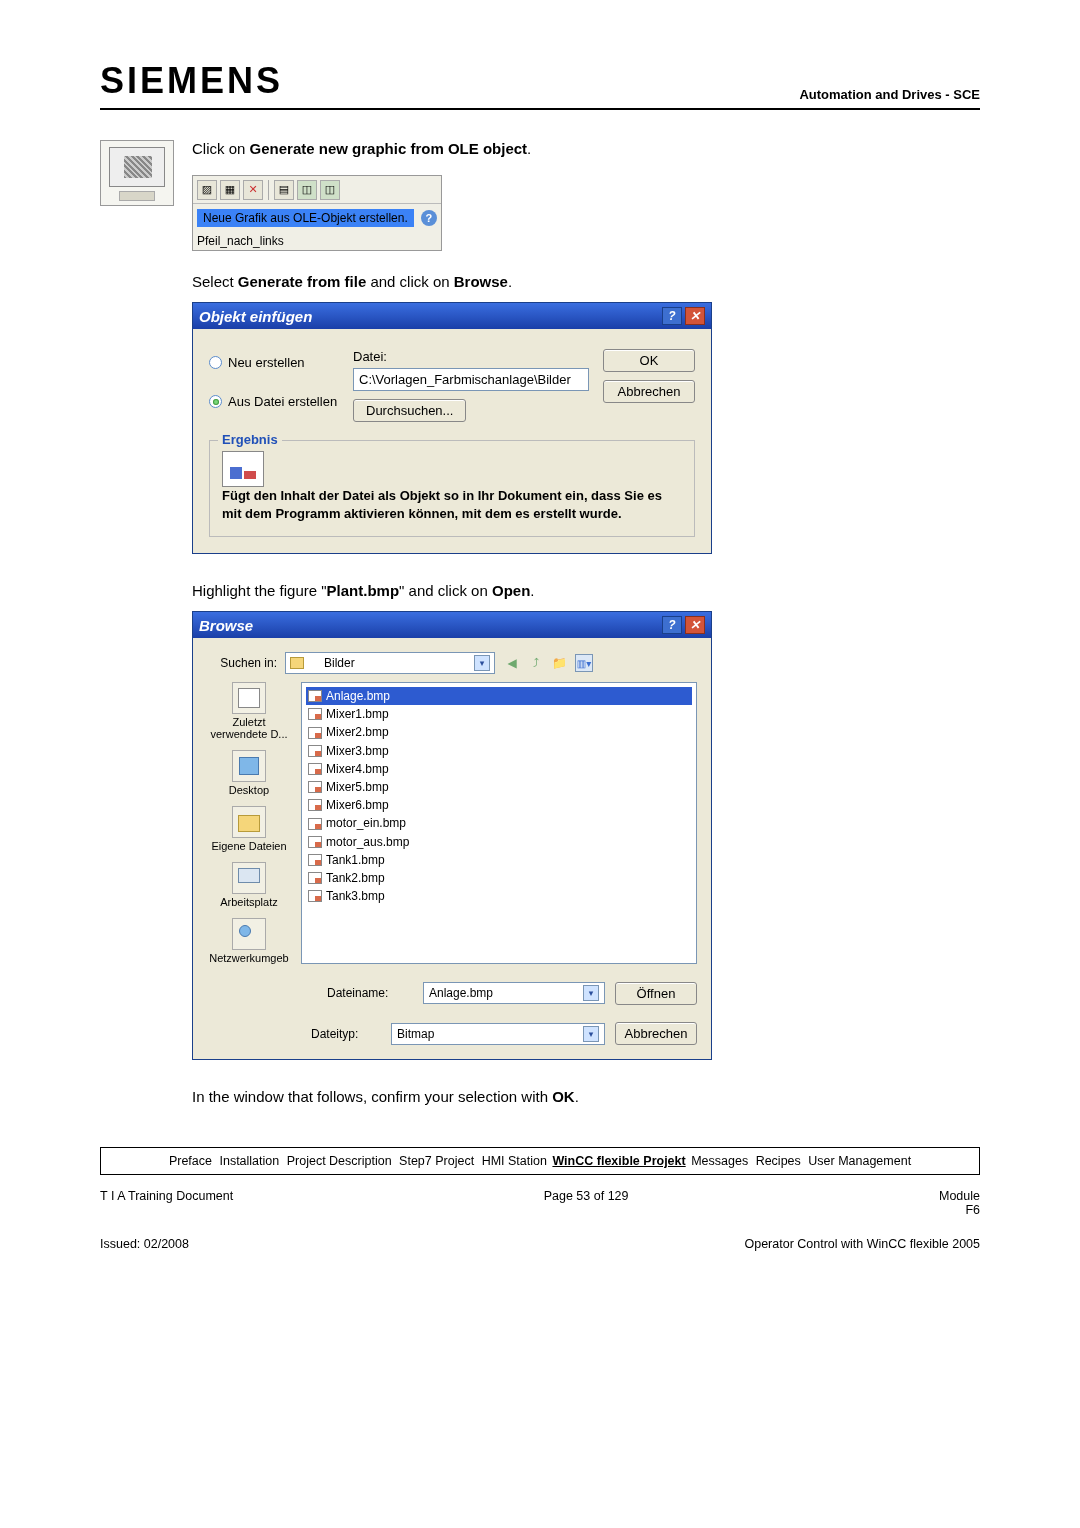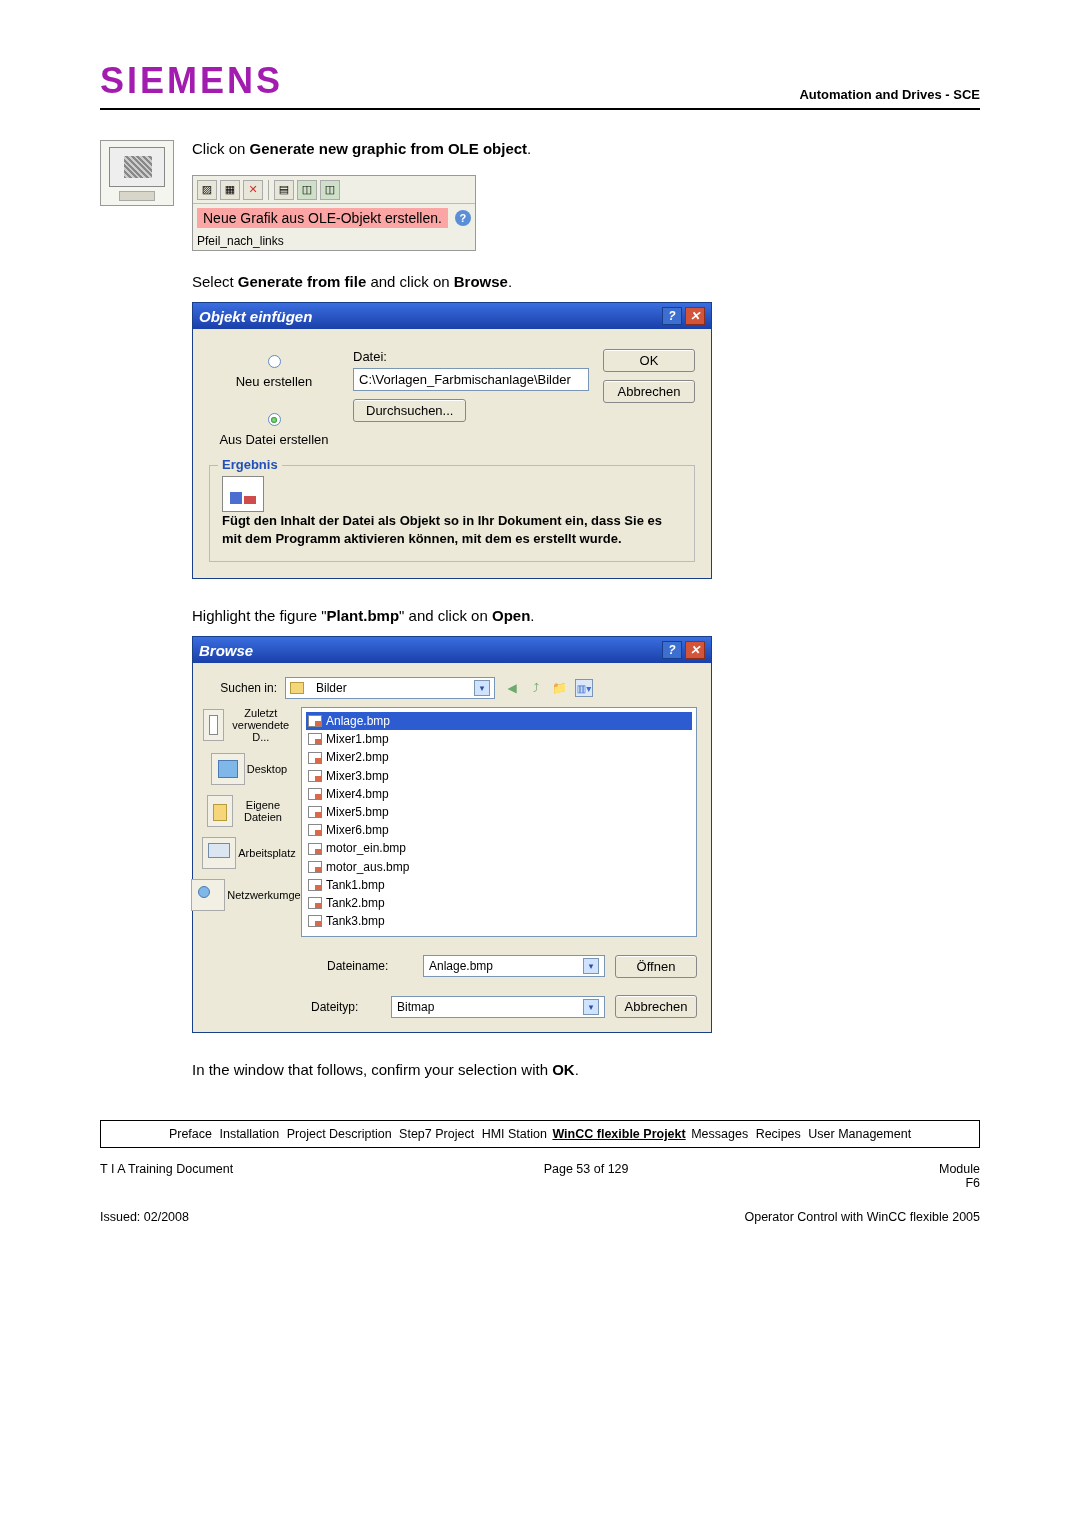--- a/index.html
+++ b/index.html
@@ -8,53 +8,53 @@
     font-size: 14px;
     color: #000;
     background: #fff;
     width: 1080px;
     margin: 0 auto;
     padding: 60px 100px 40px 100px;
   }
 
   
   .header { display: flex; justify-content: space-between; align-items: flex-end; border-bottom: 2px solid #000; padding-bottom: 6px; margin-bottom: 30px; }
-  .logo { font-family: Arial, sans-serif; font-size: 36px; font-weight: 900; letter-spacing: 3px; color: #a21caf; }
+  .logo { font-family: Arial, sans-serif; font-size: 36px; font-weight: 900; letter-spacing: 3px; color: #000000; }
   .header-right { font-size: 13px; font-weight: bold; }
 
   
   .content { display: flex; gap: 18px; }
   .left-icon { width: 74px; flex: 0 0 74px; }
   .monitor-icon { width: 74px; height: 66px; border: 1px solid #999; background: #f5f5f0; position: relative; }
   .monitor-screen { position: absolute; left: 8px; top: 6px; right: 8px; height: 40px; background: #eee; border: 1px solid #888; }
   .monitor-screen::after { content: ""; position: absolute; left: 14px; top: 8px; width: 28px; height: 22px; background: repeating-linear-gradient(45deg,#888,#888 2px,#ccc 2px,#ccc 4px); }
   .monitor-base { position: absolute; left: 18px; right: 18px; bottom: 4px; height: 10px; background: #d8d6c8; border: 1px solid #aaa; }
 
   .main { flex: 1; }
   .para { font-size: 15px; margin-bottom: 12px; }
   .para b { font-weight: bold; }
 
   
   .toolbar-wrap { border: 1px solid #999; display: inline-block; background: #f0efe6; margin: 6px 0 22px 0; }
   .toolbar-row { display: flex; align-items: center; height: 28px; border-bottom: 1px solid #bbb; padding: 0 4px; gap: 3px; }
   .tool-btn { width: 20px; height: 20px; background: #e8e6d8; border: 1px solid #aaa; display:flex; align-items:center; justify-content:center; font-size:11px; }
   .tool-sep { width:1px; height:20px; background:#aaa; margin:0 2px;}
-  .tool-tip { font-size: 14px; padding: 2px 6px; background: #fca5a5; }
+  .tool-tip { font-size: 12px; padding: 2px 6px; background: #3b82f6; }
   .tool-help { width:16px;height:16px;border-radius:50%;background:#5a8fd8;color:#fff;font-size:11px;font-weight:bold;display:flex;align-items:center;justify-content:center;margin-left:4px;}
   .toolbar-sub { font-size: 12px; padding: 2px 4px; }
 
   
   .dialog { border: 1px solid #1a3f8a; background: #ece9d8; width: 520px; margin: 0 0 28px 0; }
   .titlebar { background: linear-gradient(to bottom,#3a6ee0,#1a3fa8); color: #fff; font-weight: bold; font-size: 15px; padding: 4px 6px; display:flex; align-items:center; justify-content:space-between; font-style: italic; }
   .titlebar-right { display:flex; gap:3px; }
   .titlebtn { width:20px;height:18px;background:#d35438;border:1px solid #8b2f1c;color:#fff;display:flex;align-items:center;justify-content:center;font-size:12px;font-weight:bold;}
   .titlebtn.help { background:#3d6fd0; border-color:#1a3f8a; }
   .dialog-body { padding: 20px 16px 18px 16px; font-size: 13px; display:flex; gap:14px; }
   .radio-col { width: 130px; display:flex; flex-direction:column; gap:24px; padding-top:6px;}
-  .radio-row { display:flex; align-items:center; gap:6px;flex-direction:column; }
+  .radio-row { display:flex; align-items:center; gap:6px; }
   .radio { width:13px;height:13px;border:1px solid #5b8ccc;border-radius:50%;background:#fff;display:flex;align-items:center;justify-content:center;}
   .radio.sel::after{content:"";width:6px;height:6px;border-radius:50%;background:radial-gradient(circle,#7bd87b 30%,#2a8a2a 70%);}
   .mid-col { flex:1; }
   .lbl { font-size:13px; margin-bottom:4px;}
   .txtbox { background:#fff;border:1px solid #7a96b5;padding:3px 5px;font-size:13px;margin-bottom:8px; white-space:nowrap; overflow:hidden;}
   .btn { background:#ece9d8;border:1px solid #888;border-radius:3px;padding:3px 12px;font-size:13px;box-shadow:0 1px 0 #fff inset;}
   .btn-col { width:92px;display:flex;flex-direction:column;gap:8px;}
   .btn-col .btn{width:100%;text-align:center;}
   .fieldset { border:1px solid #bbb; margin:0 16px 16px 16px; padding:10px 12px 14px 12px; position:relative;font-weight:bold;}
   .fieldset-legend { position:absolute;top:-9px;left:8px;background:#ece9d8;padding:0 4px;font-size:13px;color:#2050b8;}
@@ -62,33 +62,33 @@
   .result-icon { width:42px;height:36px;background:#fff;border:1px solid #888;display:flex;align-items:center;justify-content:center;gap:2px;}
   .chart-mini{width:12px;height:20px;background:linear-gradient(to top,#4b6ed0 60%,transparent 60%);}
   .chart-mini.r{background:linear-gradient(to top,#d04b4b 40%,transparent 40%);}
   .result-text{font-size:13px;line-height:1.35;}
 
   
   .dialog.browse { width: 520px; }
   .browse-body { padding: 14px 14px 14px 14px; font-size:12px;}
   .browse-top { display:flex;align-items:center;gap:8px;margin-bottom:8px;}
   .browse-top .lbl-inline{width:70px;text-align:right;}
-  .combo { flex:0 0 210px; display:flex;align-items:center;background:#fff;border:1px solid #7a96b5;height:22px;padding:0 4px;gap:12px;}
+  .combo { flex:0 0 210px; display:flex;align-items:center;background:#fff;border:1px solid #7a96b5;height:22px;padding:0 4px;gap:20px;}
   .combo-arrow{width:16px;height:16px;background:#cfe3ff;border:1px solid #7a96b5;display:flex;align-items:center;justify-content:center;font-size:9px;color:#2b4f9c;margin-left:auto;}
   .folder-icon{width:14px;height:12px;background:#f5d67a;border:1px solid #b89b3a;}
   .nav-icons{display:flex;gap:6px;align-items:center;}
   .nav-ic{width:18px;height:18px;display:flex;align-items:center;justify-content:center;font-size:12px;}
   .nav-ic.back{color:#6ea96e;}
   .nav-ic.up{color:#6ea96e;}
   .nav-ic.new{color:#d6b64a;}
   .nav-ic.view{color:#3d6fd0;border:1px solid #7a96b5;background:#dce8f7;font-size:10px;}
 
   .browse-main { display:flex; gap:10px;}
   .places { width:84px;display:flex;flex-direction:column;gap:10px;align-items:center;}
-  .place { display:flex;flex-direction:row;align-items:center;gap:2px;font-size:11px;text-align:center;}
+  .place { display:flex;flex-direction:column;align-items:center;gap:2px;font-size:11px;text-align:center;}
   .place-icon{width:34px;height:32px;border:1px solid #aaa;background:#f2f0e4;position:relative;}
   .place-icon.doc::after{content:"";position:absolute;inset:5px;background:#fff;border:1px solid #888;}
   .place-icon.desktop::after{content:"";position:absolute;left:6px;top:6px;right:6px;bottom:6px;background:#7fb7e8;border:1px solid #4a7aaf;}
   .place-icon.folder::after{content:"";position:absolute;left:5px;top:8px;right:5px;bottom:5px;background:#f5d67a;border:1px solid #b89b3a;}
   .place-icon.computer::after{content:"";position:absolute;left:5px;top:5px;right:5px;bottom:10px;background:#dbe6f2;border:1px solid #6f8cab;}
   .place-icon.net::after{content:"";position:absolute;left:6px;top:6px;width:10px;height:10px;background:#7fb7e8;border:1px solid #4a7aaf;border-radius:50%;}
 
   .filelist { flex:1; background:#fff;border:1px solid #7a96b5;min-height:230px;padding:4px;}
   .file-item{display:flex;align-items:center;gap:4px;font-size:12px;padding:1px 2px;line-height:1.35;}
   .file-item.sel{background:#2d5bd0;color:#fff;}

